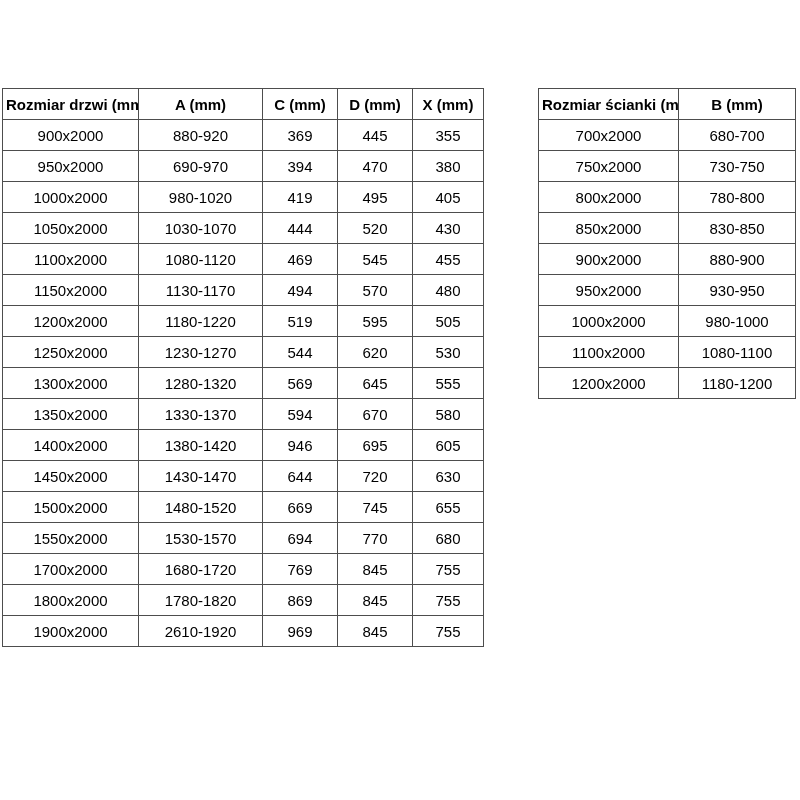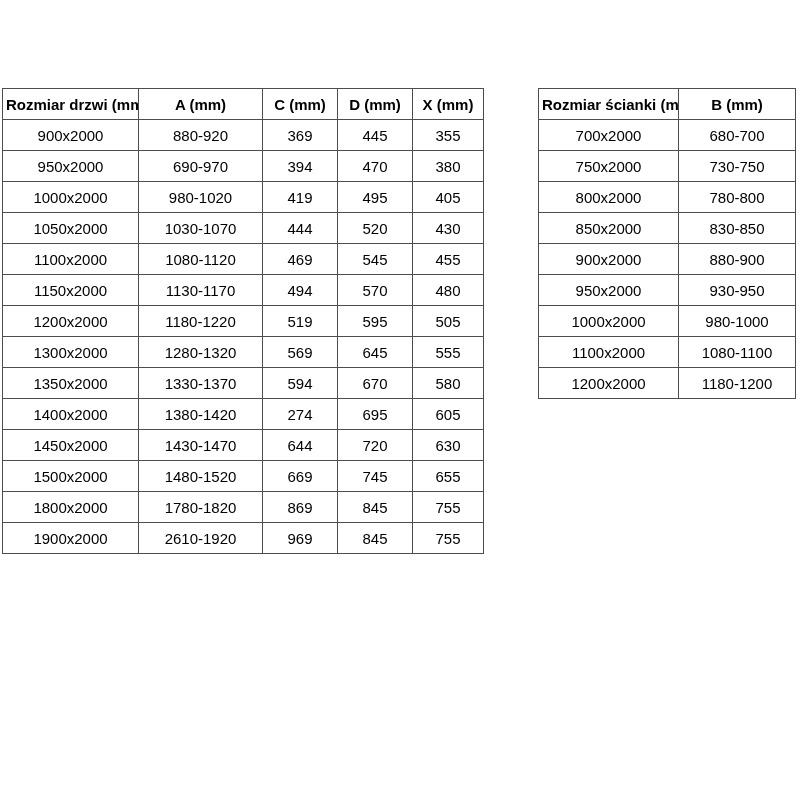--- a/index.html
+++ b/index.html
@@ -112,53 +112,74 @@
           <td>480</td>
         </tr>
         <tr>
           <td>1200x2000</td>
           <td>1180-1220</td>
           <td>519</td>
           <td>595</td>
           <td>505</td>
         </tr>
         <tr>
+          <td>1250x2000</td>
+          <td>1230-1270</td>
+          <td>544</td>
+          <td>620</td>
+          <td>530</td>
+        </tr>
+        <tr>
           <td>1300x2000</td>
           <td>1280-1320</td>
           <td>569</td>
           <td>645</td>
           <td>555</td>
         </tr>
         <tr>
           <td>1350x2000</td>
           <td>1330-1370</td>
           <td>594</td>
           <td>670</td>
           <td>580</td>
         </tr>
         <tr>
           <td>1400x2000</td>
           <td>1380-1420</td>
-          <td>274</td>
+          <td>946</td>
           <td>695</td>
           <td>605</td>
         </tr>
         <tr>
           <td>1450x2000</td>
           <td>1430-1470</td>
           <td>644</td>
           <td>720</td>
           <td>630</td>
         </tr>
         <tr>
           <td>1500x2000</td>
           <td>1480-1520</td>
           <td>669</td>
           <td>745</td>
           <td>655</td>
+        </tr>
+        <tr>
+          <td>1550x2000</td>
+          <td>1530-1570</td>
+          <td>694</td>
+          <td>770</td>
+          <td>680</td>
+        </tr>
+        <tr>
+          <td>1700x2000</td>
+          <td>1680-1720</td>
+          <td>769</td>
+          <td>845</td>
+          <td>755</td>
         </tr>
         <tr>
           <td>1800x2000</td>
           <td>1780-1820</td>
           <td>869</td>
           <td>845</td>
           <td>755</td>
         </tr>
         <tr>
           <td>1900x2000</td>

